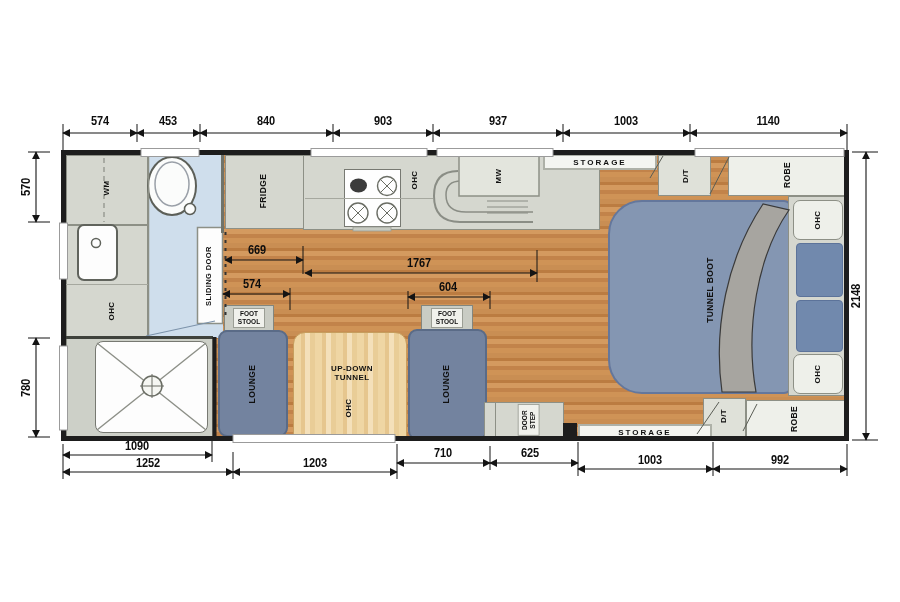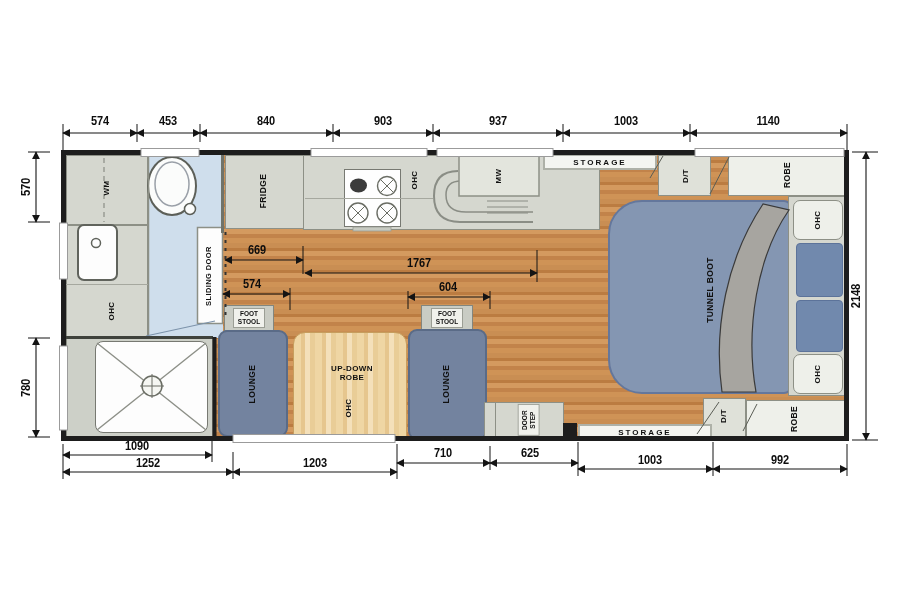--- a/index.html
+++ b/index.html
@@ -252,18 +252,18 @@
   <span class="lbl v s8" style="left:686px;top:176px;">D/T</span>
   <span class="lbl v" style="left:788px;top:175px;">ROBE</span>
   <span class="lbl v s8" style="left:112px;top:311px;">OHC</span>
   <span class="lbl v s75" style="left:209px;top:276px;">SLIDING DOOR</span>
   <span class="lbl v" style="left:711px;top:290px;">TUNNEL BOOT</span>
   <span class="lbl v s8" style="left:818px;top:220px;">OHC</span>
   <span class="lbl v s8" style="left:818px;top:374px;">OHC</span>
   <span class="lbl v" style="left:253px;top:384px;">LOUNGE</span>
   <span class="lbl v" style="left:447px;top:384px;">LOUNGE</span>
   <span class="lbl s8" style="left:352px;top:373px;">UP-DOWN
-ROBE</span>
+TUNNEL</span>
   <span class="lbl v s8" style="left:349px;top:408px;">OHC</span>
   <span class="lbl v s8" style="left:724px;top:416px;">D/T</span>
   <span class="lbl v" style="left:795px;top:419px;">ROBE</span>
 
 </div>
 
 </body></html>

